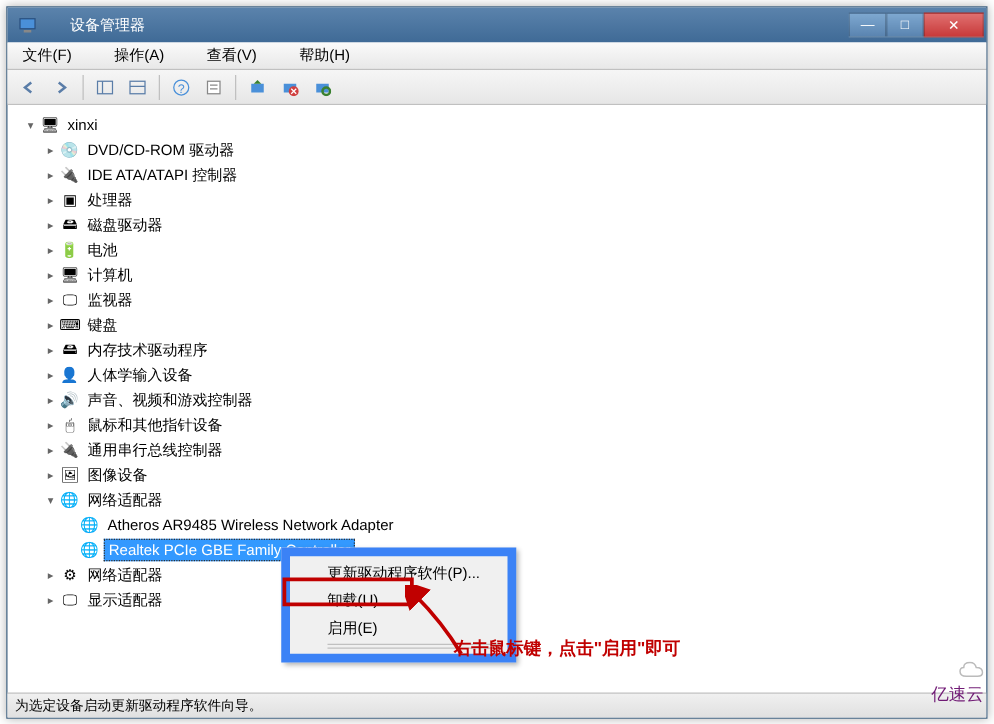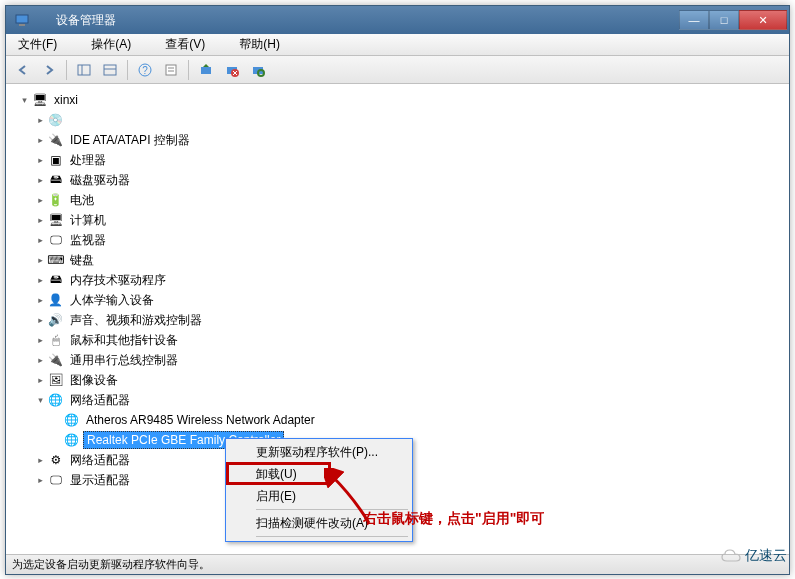--- a/index.html
+++ b/index.html
@@ -21,27 +21,27 @@
 .tree-panel { position: absolute; top: 80px; left: 1px; right: 1px; bottom: 22px; overflow: auto; background: #fff; padding: 4px 0 0 4px; }
 .tree-node { display: flex; align-items: center; height: 20px; white-space: nowrap; }
 .expander { width: 11px; height: 11px; display: inline-flex; align-items: center; justify-content: center; font-size: 9px; color: #666; margin-right: 2px; }
 .node-icon { width: 16px; height: 16px; display: inline-flex; align-items: center; justify-content: center; margin-right: 3px; font-size: 12px; }
 .node-label { padding: 1px 3px; }
 .selected .node-label { background: #3399ff; color: #fff; border: 1px dotted #333; }
 .indent-0 { padding-left: 8px; }
 .indent-1 { padding-left: 24px; }
 .indent-2 { padding-left: 40px; }
 .statusbar { position: absolute; bottom: 0; left: 0; right: 0; height: 20px; background: linear-gradient(#f0f0f0,#e0e0e0); border-top: 1px solid #c0c0c0; display: flex; align-items: center; padding: 0 6px; font-size: 11px; }
-.context-menu { position: absolute; left: 225px; top: 438px; width: 188px; background: #f0f0f0; border: 1px solid #3b82f6; box-shadow: 2px 2px 4px rgba(0,0,0,0.3); padding: 2px; }
+.context-menu { position: absolute; left: 225px; top: 438px; width: 188px; background: #f0f0f0; border: 7px solid #3b82f6; box-shadow: 2px 2px 4px rgba(0,0,0,0.3); padding: 2px; }
 .ctx-item { height: 22px; display: flex; align-items: center; padding: 0 20px 0 28px; cursor: default; }
 .ctx-sep { height: 1px; background: #c0c0c0; margin: 2px 2px 2px 28px; }
 .ctx-highlight { position: absolute; left: 226px; top: 462px; width: 105px; height: 23px; border: 3px solid #c00000; pointer-events: none; }
 .annotation { position: absolute; left: 363px; top: 510px; color: #c00000; font-size: 14px; font-weight: bold; }
 .arrow { position: absolute; left: 324px; top: 468px; pointer-events: none; }
-.watermark { position: absolute; right: 8px; bottom: 14px; color: #0c4a6e; font-size: 14px; display:flex; align-items:center; gap:4px; }
+.watermark { position: absolute; right: 8px; bottom: 14px; color: #701a75; font-size: 14px; display:flex; align-items:flex-end; gap:4px;flex-direction:column; }
 svg { display: block; }
 </style>
 </head>
 <body>
 
 <div class="window">
 
   <div class="titlebar">
     <span class="titlebar-icon">
       <svg width="16" height="16" viewBox="0 0 16 16">
@@ -127,20 +127,21 @@
 
   <div class="tree-panel" id="tree">
       <div class="tree-node indent-0">
         <span class="expander">▾</span>
         <span class="node-icon">🖥</span>
         <span class="node-label">xinxi</span>
       </div>
       <div class="tree-node indent-1">
         <span class="expander">▸</span>
         <span class="node-icon">💿</span>
+        <span class="node-label">DVD/CD-ROM 驱动器</span>
       </div>
       <div class="tree-node indent-1">
         <span class="expander">▸</span>
         <span class="node-icon">🔌</span>
         <span class="node-label">IDE ATA/ATAPI 控制器</span>
       </div>
       <div class="tree-node indent-1">
         <span class="expander">▸</span>
         <span class="node-icon">▣</span>
         <span class="node-label">处理器</span>
@@ -230,21 +231,20 @@
   <div class="statusbar">
     <span>为选定设备启动更新驱动程序软件向导。</span>
   </div>
 </div>
 
 <div class="context-menu" id="ctx">
     <div class="ctx-item">更新驱动程序软件(P)...</div>
     <div class="ctx-item">卸载(U)</div>
     <div class="ctx-item">启用(E)</div>
     <div class="ctx-sep"></div>
-    <div class="ctx-item">扫描检测硬件改动(A)</div>
     <div class="ctx-sep"></div>
   </div>
 
 <div class="ctx-highlight"></div>
 
 <svg class="arrow" width="50" height="60">
   <defs>
       <marker id="ah" markerWidth="8" markerHeight="8" refX="2" refY="4" orient="auto">
         <path d="M0,0 L8,4 L0,8 Z" fill="#c00000"></path>
       </marker>

